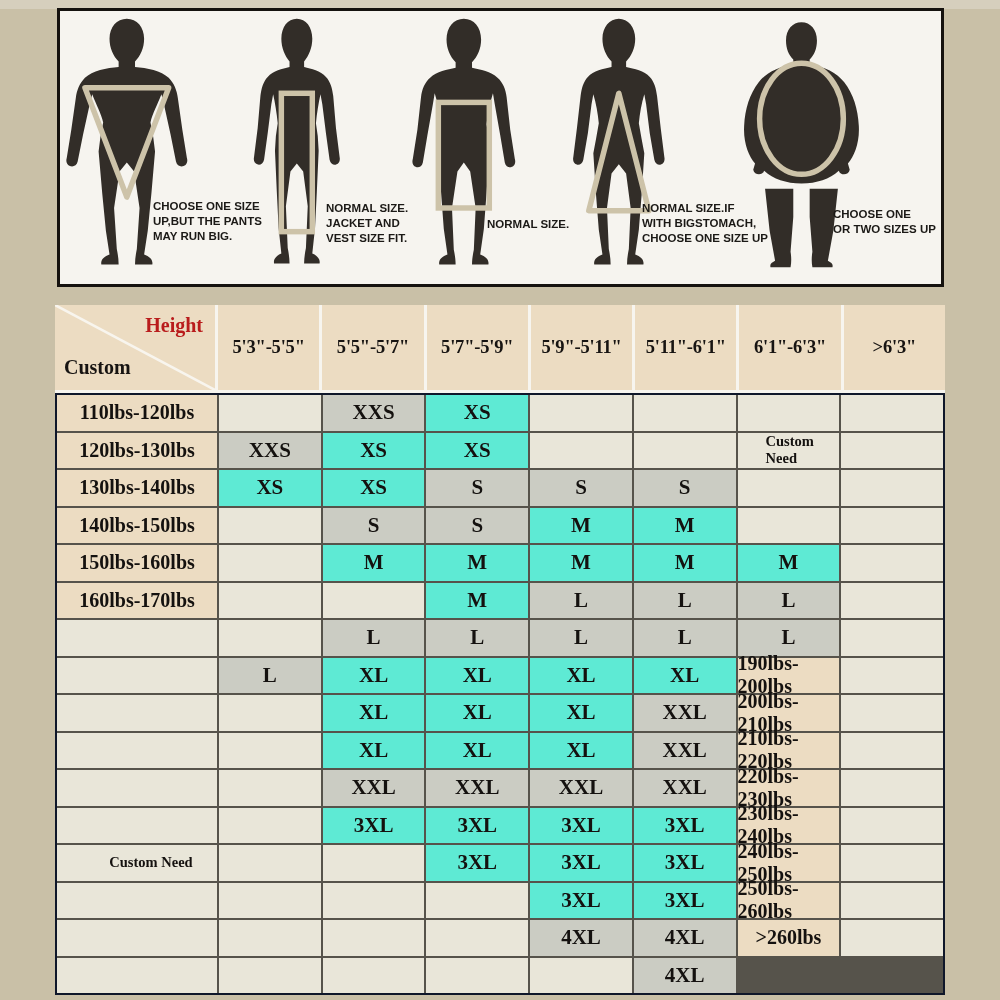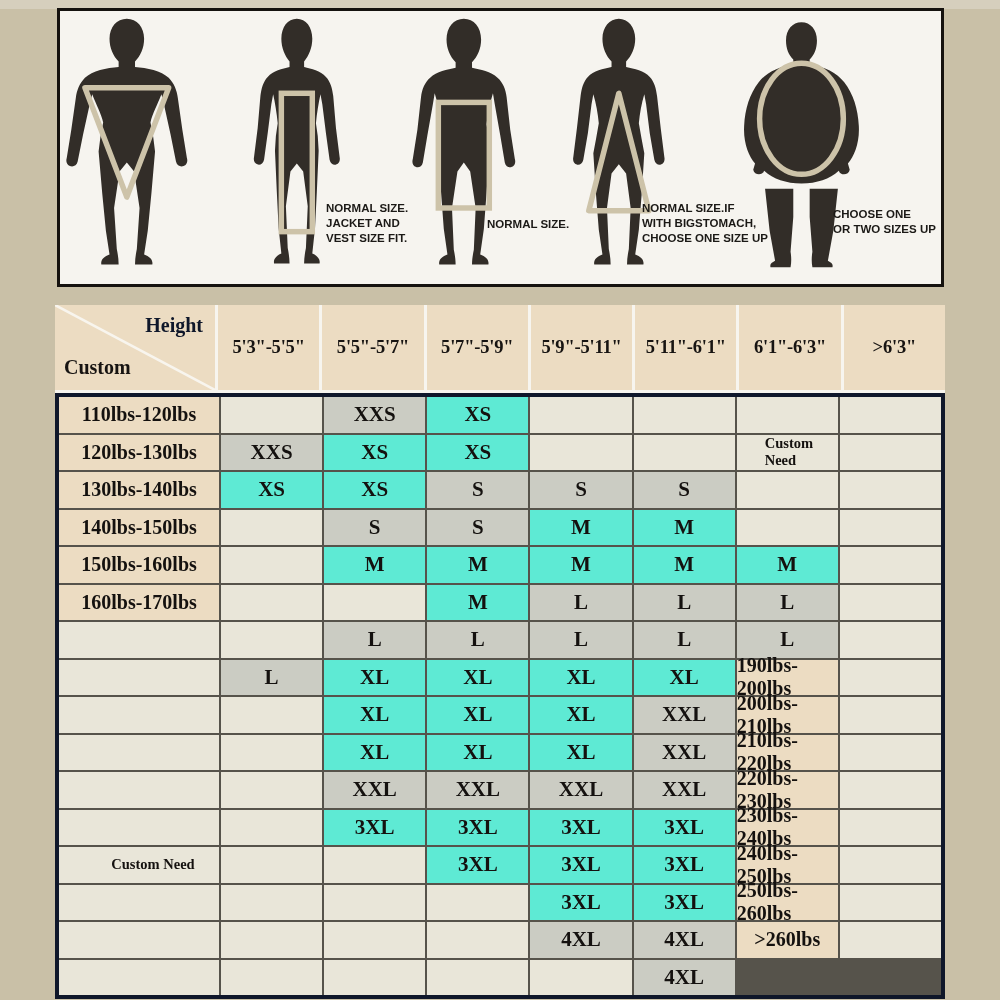--- a/index.html
+++ b/index.html
@@ -16,25 +16,25 @@
            font-weight:700;font-size:11.5px;line-height:1.32;color:#1b1916;white-space:nowrap;}
 
   
   .size-table{position:absolute;left:55px;top:305px;width:890px;}
   .header-row{display:grid;grid-template-columns:160px repeat(7,1fr);height:85px;
               background:#f7f5ef;column-gap:3px;border-bottom:3px solid #f7f5ef;}
   .header-cell{background:#ecdcc2;display:flex;align-items:center;justify-content:center;
                font-weight:700;font-size:18.5px;color:#171412;letter-spacing:-0.2px;}
   .corner-cell{position:relative;background:#ecdcc2;}
   .corner-cell svg{position:absolute;left:0;top:0;width:100%;height:100%;}
-  .corner-top{position:absolute;top:9px;right:12px;font-weight:700;font-size:20px;color:#0f172a;}
+  .corner-top{position:absolute;top:9px;right:12px;font-weight:700;font-size:20px;color:#b91c1c;}
   .corner-bottom{position:absolute;bottom:11px;left:9px;font-weight:700;font-size:20px;color:#171412;}
 
   .size-grid{display:grid;grid-template-columns:160px repeat(7,1fr);grid-auto-rows:35.5px;
-             background:#56534b;gap:2px;border:4px solid #0f172a;}
+             background:#56534b;gap:2px;border:2px solid #0f172a;}
   .cell{display:flex;align-items:center;justify-content:center;font-weight:700;
         font-size:21px;color:#14110f;}
   .row-label{background:#ecdcc2;font-size:20px;}
   .t-empty{background:#e9e6d9;}
   .t-white{background:#5eead4;}
   .t-gray{background:#cbccc3;}
   .custom-need{font-size:14.5px;padding-left:28px;}
 </style>
 </head>
 <body>
@@ -117,20 +117,25 @@
           C37,155 31,140 32,122 C33,103 38,87 48,74 C56,63 70,57 86,54 L86,49
           C81,44 78,37 78,28 C78,16 85,8 95,8 Z"></path>
         <path fill="#322d28" d="M104,191 L135,191 L130,237 L124,270
           C128,272 130,274 129,277 L107,277 C106,272 106,266 107,260 L104,222 Z"></path>
         <path fill="#322d28" d="M86,191 L55,191 L60,237 L66,270
           C62,272 60,274 61,277 L83,277 C84,272 84,266 83,260 L86,222 Z"></path>
         <ellipse cx="95" cy="114" rx="46" ry="61" fill="none" stroke="#cdc3a9" stroke-width="6"></ellipse>
       </svg>
     </div>
 
+    <div class="caption" style="left:93px;top:188px;">
+        <div>CHOOSE ONE SIZE</div>
+        <div>UP,BUT THE PANTS</div>
+        <div>MAY RUN BIG.</div>
+      </div>
     <div class="caption" style="left:266px;top:190px;">
         <div>NORMAL SIZE.</div>
         <div>JACKET AND</div>
         <div>VEST SIZE FIT.</div>
       </div>
     <div class="caption" style="left:427px;top:206px;">
         <div>NORMAL SIZE.</div>
       </div>
     <div class="caption" style="left:582px;top:190px;">
         <div>NORMAL SIZE.IF</div>

